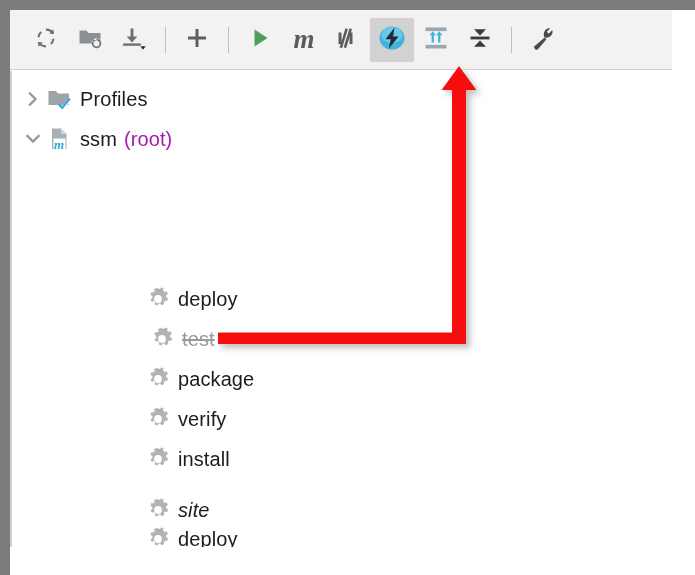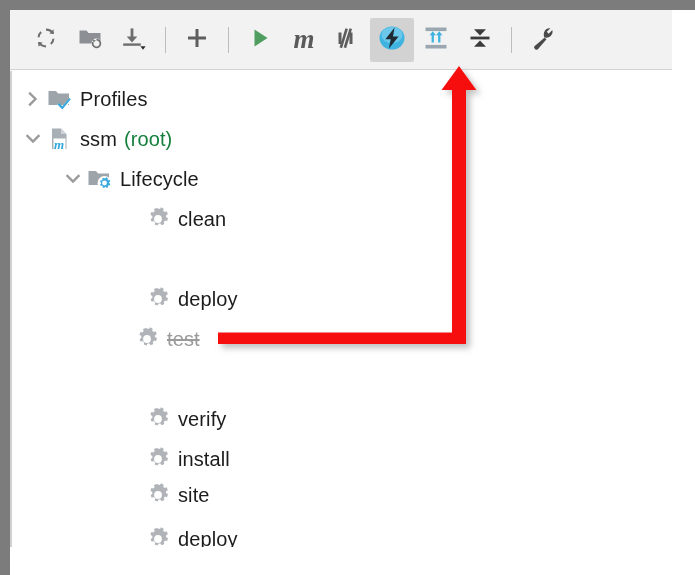--- a/index.html
+++ b/index.html
@@ -113,21 +113,21 @@
     justify-content: center;
     flex: 0 0 auto;
   }
   .row-label {
     font-size: 20px;
     color: #1c1c1c;
     padding-left: 6px;
     letter-spacing: 0.1px;
   }
   .row-label.muted {
-    color: #15803d;
+    color: #a21caf;
     padding-left: 7px;
   }
   .row-label.struck {
     color: #9a9a9a;
     text-decoration: line-through;
     text-decoration-color: #9a9a9a;
     text-decoration-thickness: 1.5px;
   }
 
   
@@ -293,68 +293,52 @@
           <path d="M5 2.5h9l5.5 5.5V23H5z" fill="#a8b0b6"></path>
           <path d="M14 2.5l5.5 5.5H14z" fill="#cdd3d8"></path>
           <rect x="6.5" y="12.5" width="12" height="11.5" fill="#ffffff"></rect>
           <text x="7" y="23" font-family="Liberation Serif, serif" font-style="italic" font-weight="bold" font-size="13" fill="#2fa8dd">m</text>
         </svg>
       </span>
       <span class="row-label">ssm</span>
       <span class="row-label muted">(root)</span>
     </div>
 
-    <div class="tree-row" style="top:88px; left:48px;">
-      <span class="twisty">
-        <svg width="16" height="16" viewBox="0 0 16 16">
-          <path d="M2.5 5L8 10.5 13.5 5" fill="none" stroke="#9a9a9a" stroke-width="2.4" stroke-linecap="square"></path>
-        </svg>
-      </span>
-      <span class="row-icon">
-        <svg width="26" height="24" viewBox="0 0 26 24">
-          <path d="M1.5 4h7.5l2 2.6H22V18H1.5z" fill="#9da5ab"></path>
-          <circle cx="17.5" cy="16" r="7" fill="#ffffff"></circle>
-          <path d="M17.5 11.2l1.2.25.55-1.1 1.6.95-.35 1.15 1 .75 1.1-.45.6 1.75-1.05.55.05 1.25 1.1.45-.55 1.8-1.15-.35-.8.95.45 1.1-1.7.65-.55-1.05-1.25.05-.45 1.1-1.75-.55.3-1.15-.95-.8-1.1.45-.65-1.7 1.05-.55-.05-1.25-1.1-.45.55-1.75 1.15.3.8-.95-.45-1.1 1.7-.6z" fill="#39a8dd"></path>
-          <circle cx="17.5" cy="16" r="2.4" fill="#ffffff"></circle>
-        </svg>
-      </span>
-      <span class="row-label">Lifecycle</span>
-    </div>
-
-    <div class="tree-row" style="top:128px; left:132px;">
-      <span class="row-icon">
-        <svg width="24" height="24" viewBox="0 0 24 24">
-          <path d="M12 1.6l2.05.42.95-1.85 2.75 1.6-.6 1.95 1.7 1.3 1.9-.8 1.05 3.0-1.8.95.1 2.15 1.9.8-.95 3.1-2.0-.6-1.35 1.6.75 1.9-2.9 1.1-.95-1.8-2.15.1-.75 1.9-3.0-.95.5-2.0-1.6-1.35-1.9.75-1.1-2.9 1.8-.95-.1-2.15-1.9-.75.95-3.0 2.0.5 1.35-1.6-.75-1.9 2.9-1.05z" fill="#b0b4b8"></path>
-          <circle cx="12" cy="12" r="3.9" fill="#ffffff"></circle>
-        </svg>
-      </span>
-      <span class="row-label">clean</span>
-    </div>
+
 
 
     <div class="tree-row" style="top:208px; left:132px;">
       <span class="row-icon">
         <svg width="24" height="24" viewBox="0 0 24 24">
           <path d="M12 1.6l2.05.42.95-1.85 2.75 1.6-.6 1.95 1.7 1.3 1.9-.8 1.05 3.0-1.8.95.1 2.15 1.9.8-.95 3.1-2.0-.6-1.35 1.6.75 1.9-2.9 1.1-.95-1.8-2.15.1-.75 1.9-3.0-.95.5-2.0-1.6-1.35-1.9.75-1.1-2.9 1.8-.95-.1-2.15-1.9-.75.95-3.0 2.0.5 1.35-1.6-.75-1.9 2.9-1.05z" fill="#b0b4b8"></path>
           <circle cx="12" cy="12" r="3.9" fill="#ffffff"></circle>
         </svg>
       </span>
       <span class="row-label">deploy</span>
     </div>
 
-    <div class="tree-row" style="top:248px; left:121px;">
+    <div class="tree-row" style="top:248px; left:136px;">
       <span class="row-icon">
         <svg width="24" height="24" viewBox="0 0 24 24">
           <path d="M12 1.6l2.05.42.95-1.85 2.75 1.6-.6 1.95 1.7 1.3 1.9-.8 1.05 3.0-1.8.95.1 2.15 1.9.8-.95 3.1-2.0-.6-1.35 1.6.75 1.9-2.9 1.1-.95-1.8-2.15.1-.75 1.9-3.0-.95.5-2.0-1.6-1.35-1.9.75-1.1-2.9 1.8-.95-.1-2.15-1.9-.75.95-3.0 2.0.5 1.35-1.6-.75-1.9 2.9-1.05z" fill="#b0b4b8"></path>
           <circle cx="12" cy="12" r="3.9" fill="#ffffff"></circle>
         </svg>
       </span>
       <span class="row-label struck">test</span>
     </div>
 
+    <div class="tree-row" style="top:288px; left:132px;">
+      <span class="row-icon">
+        <svg width="24" height="24" viewBox="0 0 24 24">
+          <path d="M12 1.6l2.05.42.95-1.85 2.75 1.6-.6 1.95 1.7 1.3 1.9-.8 1.05 3.0-1.8.95.1 2.15 1.9.8-.95 3.1-2.0-.6-1.35 1.6.75 1.9-2.9 1.1-.95-1.8-2.15.1-.75 1.9-3.0-.95.5-2.0-1.6-1.35-1.9.75-1.1-2.9 1.8-.95-.1-2.15-1.9-.75.95-3.0 2.0.5 1.35-1.6-.75-1.9 2.9-1.05z" fill="#b0b4b8"></path>
+          <circle cx="12" cy="12" r="3.9" fill="#ffffff"></circle>
+        </svg>
+      </span>
+      <span class="row-label">package</span>
+    </div>
 
     <div class="tree-row" style="top:368px; left:132px;">
       <span class="row-icon">
         <svg width="24" height="24" viewBox="0 0 24 24">
           <path d="M12 1.6l2.05.42.95-1.85 2.75 1.6-.6 1.95 1.7 1.3 1.9-.8 1.05 3.0-1.8.95.1 2.15 1.9.8-.95 3.1-2.0-.6-1.35 1.6.75 1.9-2.9 1.1-.95-1.8-2.15.1-.75 1.9-3.0-.95.5-2.0-1.6-1.35-1.9.75-1.1-2.9 1.8-.95-.1-2.15-1.9-.75.95-3.0 2.0.5 1.35-1.6-.75-1.9 2.9-1.05z" fill="#b0b4b8"></path>
           <circle cx="12" cy="12" r="3.9" fill="#ffffff"></circle>
         </svg>
       </span>
       <span class="row-label">install</span>
     </div>
@@ -362,21 +346,21 @@
     <div class="tree-row" style="top:328px; left:132px;">
       <span class="row-icon">
         <svg width="24" height="24" viewBox="0 0 24 24">
           <path d="M12 1.6l2.05.42.95-1.85 2.75 1.6-.6 1.95 1.7 1.3 1.9-.8 1.05 3.0-1.8.95.1 2.15 1.9.8-.95 3.1-2.0-.6-1.35 1.6.75 1.9-2.9 1.1-.95-1.8-2.15.1-.75 1.9-3.0-.95.5-2.0-1.6-1.35-1.9.75-1.1-2.9 1.8-.95-.1-2.15-1.9-.75.95-3.0 2.0.5 1.35-1.6-.75-1.9 2.9-1.05z" fill="#b0b4b8"></path>
           <circle cx="12" cy="12" r="3.9" fill="#ffffff"></circle>
         </svg>
       </span>
       <span class="row-label">verify</span>
     </div>
 
-    <div class="tree-row" style="top:404px; left:132px;">
+    <div class="tree-row" style="top:419px; left:132px;font-style:italic;">
       <span class="row-icon">
         <svg width="24" height="24" viewBox="0 0 24 24">
           <path d="M12 1.6l2.05.42.95-1.85 2.75 1.6-.6 1.95 1.7 1.3 1.9-.8 1.05 3.0-1.8.95.1 2.15 1.9.8-.95 3.1-2.0-.6-1.35 1.6.75 1.9-2.9 1.1-.95-1.8-2.15.1-.75 1.9-3.0-.95.5-2.0-1.6-1.35-1.9.75-1.1-2.9 1.8-.95-.1-2.15-1.9-.75.95-3.0 2.0.5 1.35-1.6-.75-1.9 2.9-1.05z" fill="#b0b4b8"></path>
           <circle cx="12" cy="12" r="3.9" fill="#ffffff"></circle>
         </svg>
       </span>
       <span class="row-label">site</span>
     </div>
 
     <div class="tree-row" style="top:448px; left:132px;">

